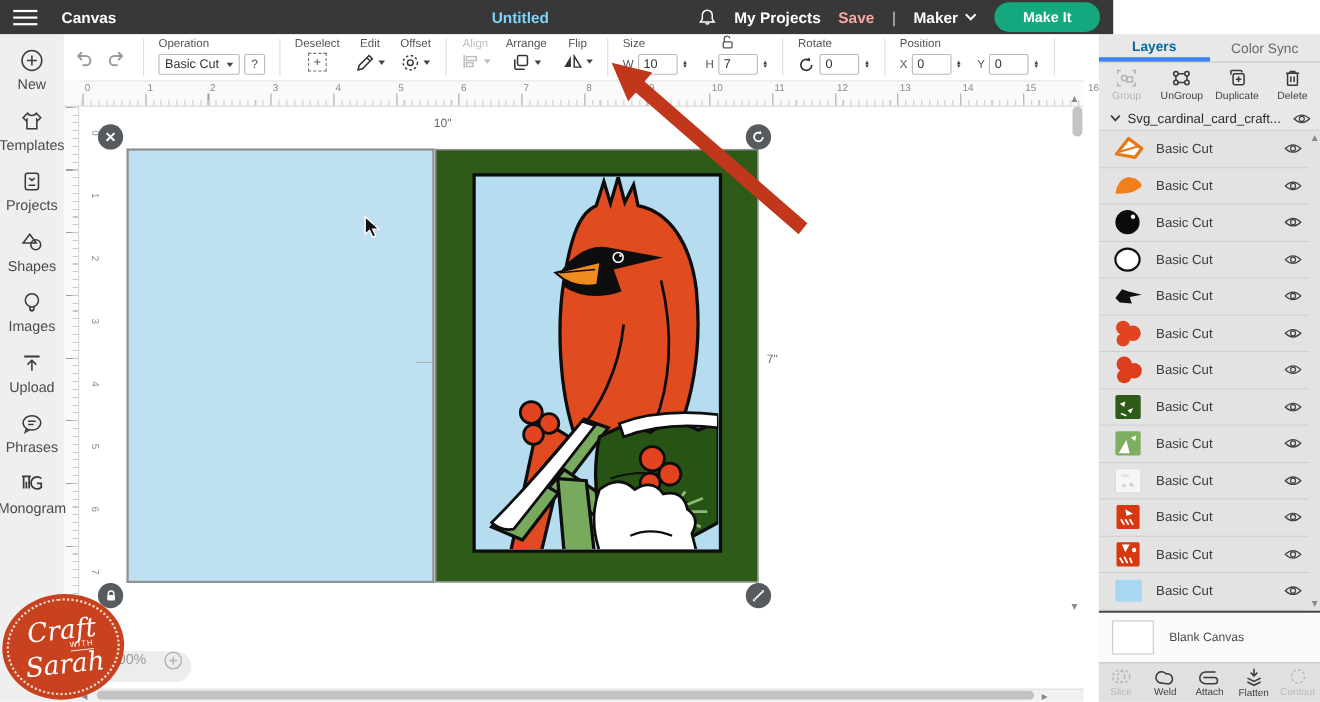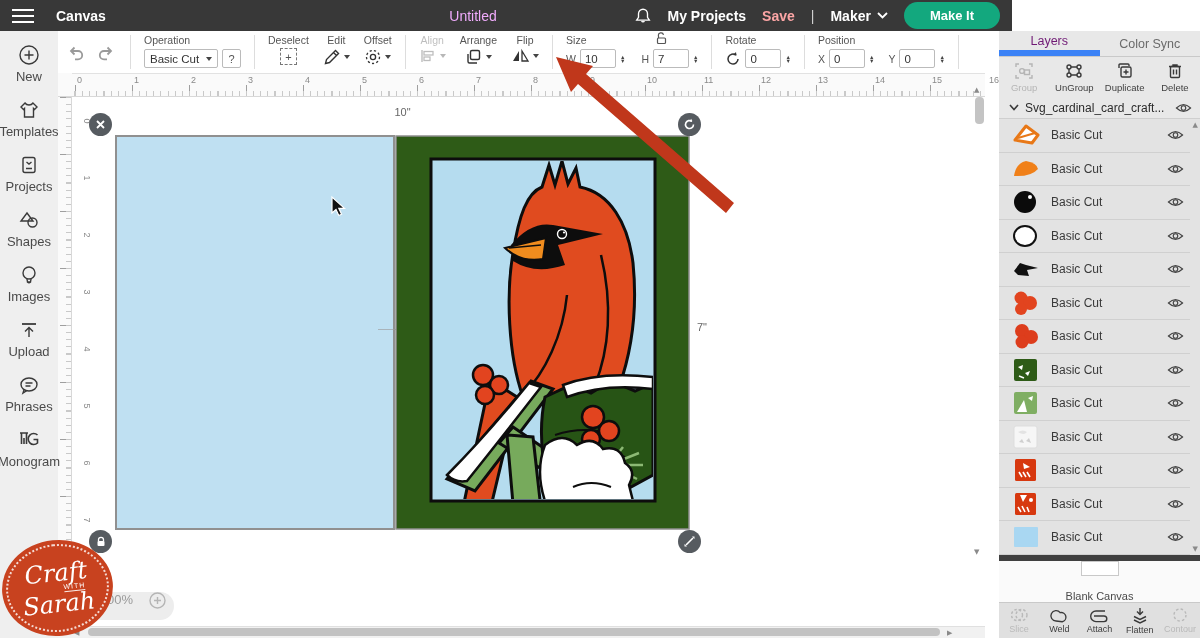--- a/index.html
+++ b/index.html
@@ -5,21 +5,21 @@
   * { margin:0; padding:0; box-sizing:border-box; }
   html,body { width:1200px; height:638px; overflow:hidden; }
   body { position:relative; font-family:"Liberation Sans",sans-serif; background:#fff; color:#3a3a3a; }
   svg { display:block; }
 
   
   .topbar { position:absolute; left:0; top:0; width:1012px; height:31px; background:#383838; display:flex; align-items:center; z-index:40; }
   .hamburger { width:46px; height:31px; display:flex; flex-direction:column; justify-content:center; align-items:center; gap:4px; cursor:pointer; }
   .hamburger i { display:block; width:22px; height:2px; background:#fff; }
   .tb-title { color:#fff; font-size:14px; font-weight:bold; margin-left:10px; }
-  .doc-title { position:absolute; left:473px; transform:translateX(-50%); color:#f0abfc; font-size:14px; font-weight:normal; }
+  .doc-title { position:absolute; left:473px; transform:translateX(-50%); color:#7dd3fc; font-size:14px; font-weight:bold; }
   .topbar-right { margin-left:auto; display:flex; align-items:center; gap:16px; padding-right:12px; }
   .top-link { color:#fff; font-size:14px; font-weight:bold; }
   .top-link.dim { color:#fca5a5; }
   .top-pipe { color:#cfcfcf; font-size:14px; }
   .maker { display:flex; align-items:center; gap:6px; color:#fff; font-size:14px; font-weight:bold; }
   .makeit { background:#13a87e; color:#fff; font-size:13px; font-weight:bold; border:none; border-radius:14px; padding:6px 26px; cursor:pointer; }
 
   
   .sidebar { position:absolute; left:0; top:31px; width:58px; height:607px; background:#efefef; z-index:20; }
   .side-item { display:flex; flex-direction:column; align-items:center; gap:3px; padding-top:13px; height:55px; cursor:pointer; }
@@ -85,34 +85,34 @@
   
   .hscroll-track { position:absolute; left:58px; top:626px; width:927px; height:12px; background:#f1f1f1; border-top:1px solid #e0e0e0; z-index:5; }
   .hscroll-thumb { position:absolute; left:88px; top:628px; width:852px; height:8px; background:#c2c2c2; border-radius:4px; z-index:6; cursor:pointer; }
   .sb-arrow { position:absolute; font-size:7px; color:#8a8a8a; z-index:7; cursor:pointer; font-family:"DejaVu Sans",sans-serif; }
   .vscroll-thumb { position:absolute; left:975px; top:97px; width:9px; height:27px; background:#c4c4c4; border-radius:4px; z-index:6; cursor:pointer; }
 
   
   .panel { position:absolute; left:999px; top:31px; width:201px; height:607px; background:#e8e8e8; z-index:25; display:flex; flex-direction:column; }
   .panel-tabs { height:26px; display:flex; border-bottom:1px solid #c9c9c9; }
   .panel-tab { flex:1; display:flex; align-items:center; justify-content:center; font-size:12.5px; color:#6b6b6b; cursor:pointer; }
-  .panel-tab.active { color:#701a75; border-bottom:6px solid #3b82f6; font-weight:normal; }
+  .panel-tab.active { color:#0369a1; border-bottom:4px solid #3b82f6; font-weight:bold; }
   .panel-actions { height:40px; display:flex; align-items:center; }
   .pa-btn { flex:1; display:flex; flex-direction:column; align-items:center; gap:2px; font-size:9.5px; color:#3f3f3f; cursor:pointer; }
   .pa-btn.disabled { color:#b5b5b5; }
   .pa-btn svg { stroke:#3a3a3a; fill:none; stroke-width:1.4; }
   .pa-btn.disabled svg { stroke:#b5b5b5; }
   .group-header { height:22px; display:flex; align-items:center; gap:6px; padding:0 8px 0 10px; font-size:12px; color:#2b2b2b; border-bottom:1px solid #cfcfcf; cursor:pointer; background:#e8e8e8; }
   .group-header .gname { flex:1; white-space:nowrap; overflow:hidden; }
   .layer-rows { height:436px; background:#e3e3e3; overflow:hidden; position:relative; padding-right:10px; }
   .layer-row { height:33.5px; display:flex; align-items:center; gap:10px; padding:0 6px 0 12px; border-bottom:1px solid #d0d0d0; cursor:pointer; }
   .layer-row .thumb { width:30px; height:26px; flex:0 0 30px; display:flex; align-items:center; justify-content:center; }
   .layer-row .llbl { flex:1; font-size:12px; color:#3a3a3a; }
   .eye { cursor:pointer; }
-  .blank-row { height:47px; background:#fafafa; display:flex; align-items:center; gap:14px; padding:0 12px; border-top:6px solid #404040;flex-direction:column; }
+  .blank-row { height:47px; background:#fafafa; display:flex; align-items:center; gap:14px; padding:0 12px; border-top:2px solid #404040; }
   .blank-swatch { width:38px; height:31px; background:#fff; border:1px solid #c9c9c9; cursor:pointer; }
   .blank-lbl { font-size:11px; color:#4a4a4a; }
   .panel-bottom { height:36px; background:#e0e0e0; border-top:1px solid #c9c9c9; display:flex; align-items:center; }
   .pb-btn { flex:1; display:flex; flex-direction:column; align-items:center; gap:1px; font-size:9px; color:#3f3f3f; cursor:pointer; }
   .pb-btn.disabled { color:#b9b9b9; }
   .pb-btn svg { stroke:#3a3a3a; fill:none; stroke-width:1.4; }
   .pb-btn.disabled svg { stroke:#b9b9b9; }
 </style>
 </head>
 <body>

